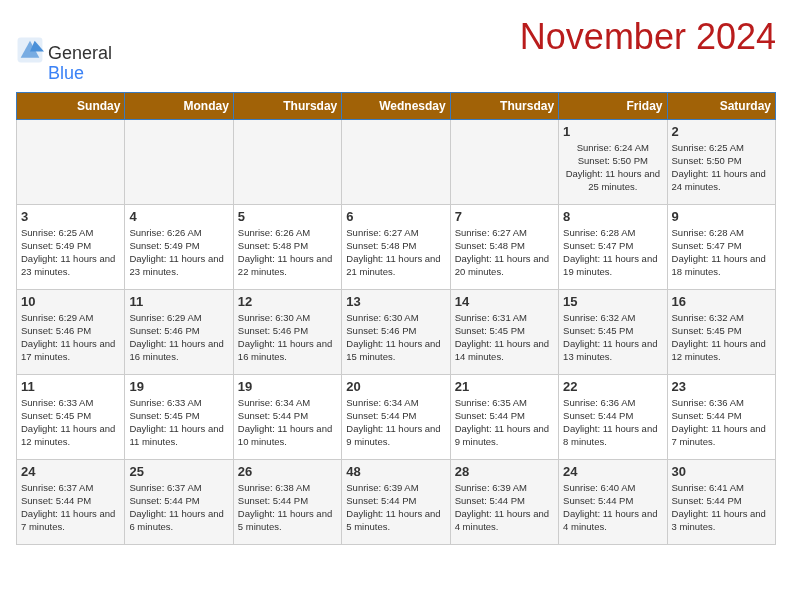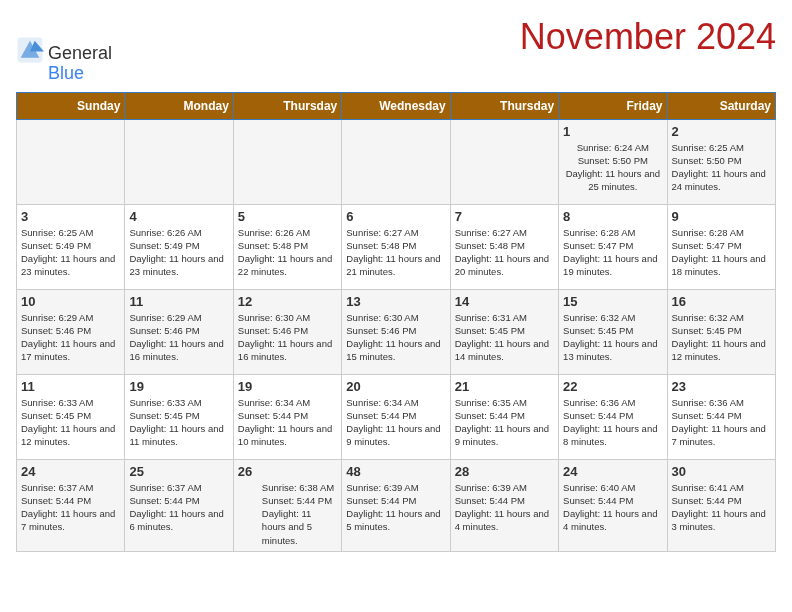--- a/index.html
+++ b/index.html
@@ -278,21 +278,21 @@
 Daylight: 11 hours and 7 minutes.</div>
         </td>
         <td>
           <span class="day-num">25</span>
           <div class="day-info" style="white-space: pre-line;">Sunrise: 6:37 AM
 Sunset: 5:44 PM
 Daylight: 11 hours and 6 minutes.</div>
         </td>
         <td>
           <span class="day-num">26</span>
-          <div class="day-info" style="white-space: pre-line; margin-left: 24px;">Sunrise: 6:38 AM
+          <div class="day-info" style="white-space: pre-line;">Sunrise: 6:38 AM
 Sunset: 5:44 PM
 Daylight: 11 hours and 5 minutes.</div>
         </td>
         <td>
           <span class="day-num">48</span>
           <div class="day-info" style="white-space: pre-line;">Sunrise: 6:39 AM
 Sunset: 5:44 PM
 Daylight: 11 hours and 5 minutes.</div>
         </td>
         <td>

